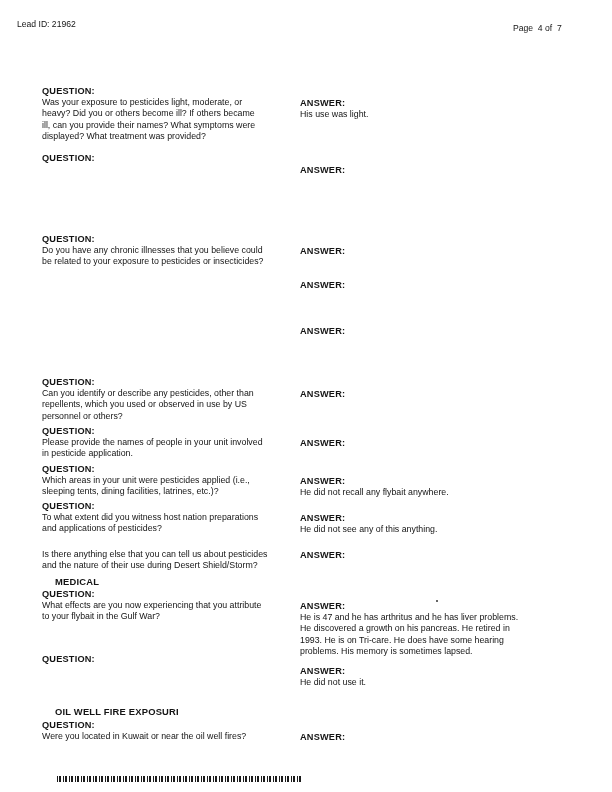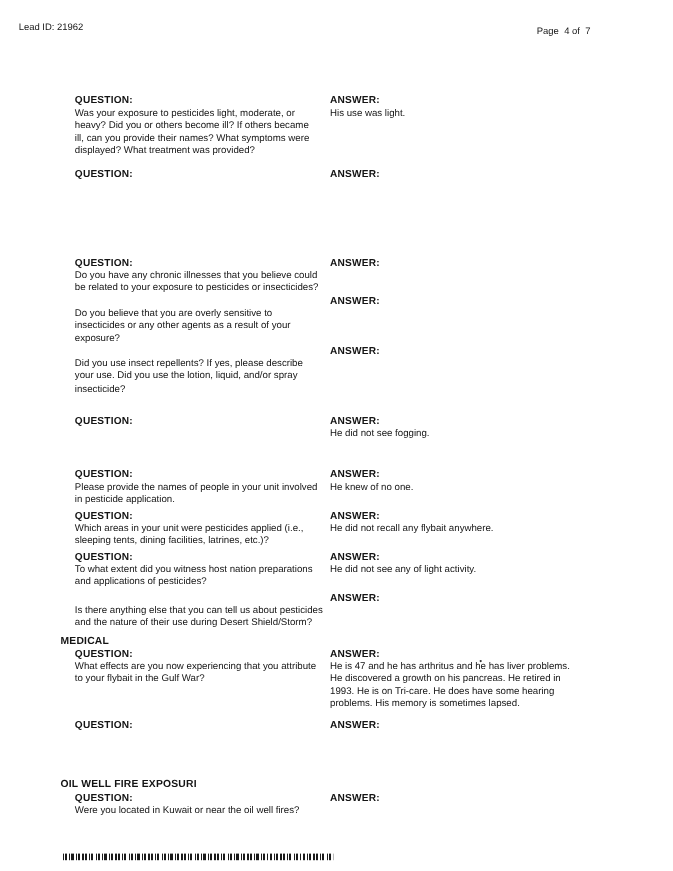--- a/index.html
+++ b/index.html
@@ -9,26 +9,26 @@
     background:#ffffff;
     font-family:Liberation Sans, sans-serif;
     color:#141414;
     overflow:hidden;
   }
   .lead-id{
     position:absolute;left:17px;top:19px;
     font-size:8.6px;line-height:11px;white-space:pre;
   }
   .page-num{
-    position:absolute;left:488px;top:23px;
+    position:absolute;left:513px;top:23px;
     font-size:8.6px;line-height:11px;white-space:pre;
   }
   .qa-row{position:absolute;left:0;width:612px;height:0;}
-  .qcell{position:absolute;left:68px;top:0;width:272px;}
-  .acell{position:absolute;left:300px;top:0;width:285px;}
+  .qcell{position:absolute;left:42px;top:0;width:272px;}
+  .acell{position:absolute;left:300px;top:12px;width:285px;}
   .lbl{
     font-weight:bold;font-size:9.2px;line-height:11.2px;
     min-height:11.2px;letter-spacing:0.2px;
   }
   .txt{
     font-size:8.8px;line-height:11.2px;
     white-space:pre-line;
   }
   .section{
     position:absolute;left:55px;
@@ -84,62 +84,57 @@
     </div>
     <div class="acell">
       <div class="lbl">ANSWER:</div>
       <div class="txt"></div>
     </div>
   </div>
 
   <div class="qa-row" style="top:268px">
     <div class="qcell">
       <div class="lbl"></div>
-      <div class="txt">Do you believe that you are overly sensitive to
-insecticides or any other agents as a result of your
-exposure?</div>
     </div>
     <div class="acell">
       <div class="lbl">ANSWER:</div>
       <div class="txt"></div>
     </div>
   </div>
 
   <div class="qa-row" style="top:314px">
     <div class="qcell">
       <div class="lbl"></div>
-      <div class="txt">Did you use insect repellents?  If yes, please describe
-your use.  Did you use the lotion, liquid, and/or spray
-insecticide?</div>
     </div>
     <div class="acell">
       <div class="lbl">ANSWER:</div>
       <div class="txt"></div>
     </div>
   </div>
 
   <div class="qa-row" style="top:377px">
     <div class="qcell">
       <div class="lbl">QUESTION:</div>
-    </div>
-    <div class="acell">
-      <div class="lbl">ANSWER:</div>
-      <div class="txt">He did not see fogging.</div>
+      <div class="txt">Can you identify or describe any pesticides, other than
+repellents, which you used or observed in use by US
+personnel or others?</div>
+    </div>
+    <div class="acell">
+      <div class="lbl">ANSWER:</div>
     </div>
   </div>
 
   <div class="qa-row" style="top:426px">
     <div class="qcell">
       <div class="lbl">QUESTION:</div>
       <div class="txt">Please provide the names of people in your unit involved
 in pesticide application.</div>
     </div>
     <div class="acell">
       <div class="lbl">ANSWER:</div>
-      <div class="txt">He knew of no one.</div>
     </div>
   </div>
 
   <div class="qa-row" style="top:464px">
     <div class="qcell">
       <div class="lbl">QUESTION:</div>
       <div class="txt">Which areas in your unit were pesticides applied (i.e.,
 sleeping tents, dining facilities, latrines, etc.)?</div>
     </div>
     <div class="acell">
@@ -149,21 +144,21 @@
   </div>
 
   <div class="qa-row" style="top:501px">
     <div class="qcell">
       <div class="lbl">QUESTION:</div>
       <div class="txt">To what extent did you witness host nation preparations
 and applications of pesticides?</div>
     </div>
     <div class="acell">
       <div class="lbl">ANSWER:</div>
-      <div class="txt">He did not see any of light activity.</div>
+      <div class="txt">He did not see any of this anything.</div>
     </div>
   </div>
 
   <div class="qa-row" style="top:538px">
     <div class="qcell">
       <div class="lbl"></div>
       <div class="txt">Is there anything else that you can tell us about pesticides
 and the nature of their use during Desert Shield/Storm?</div>
     </div>
     <div class="acell">
@@ -190,20 +185,21 @@
   </div>
 
   <div class="artifact-dot"></div>
 
   <div class="qa-row" style="top:654px">
     <div class="qcell">
       <div class="lbl">QUESTION:</div>
     </div>
     <div class="acell">
       <div class="lbl">ANSWER:</div>
+      <div class="txt">He did not use it.</div>
     </div>
   </div>
 
   <div class="section" style="top:706px">OIL WELL FIRE EXPOSURI</div>
 
   <div class="qa-row" style="top:720px">
     <div class="qcell">
       <div class="lbl">QUESTION:</div>
       <div class="txt">Were you located in Kuwait or near the oil well fires?</div>
     </div>

